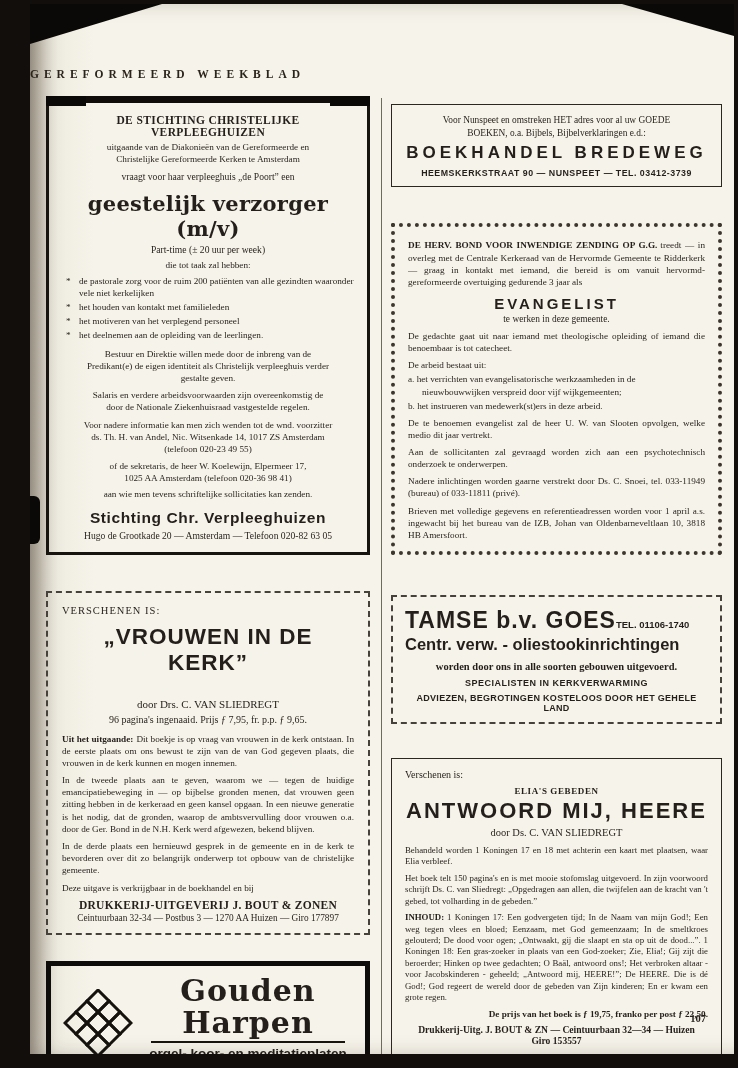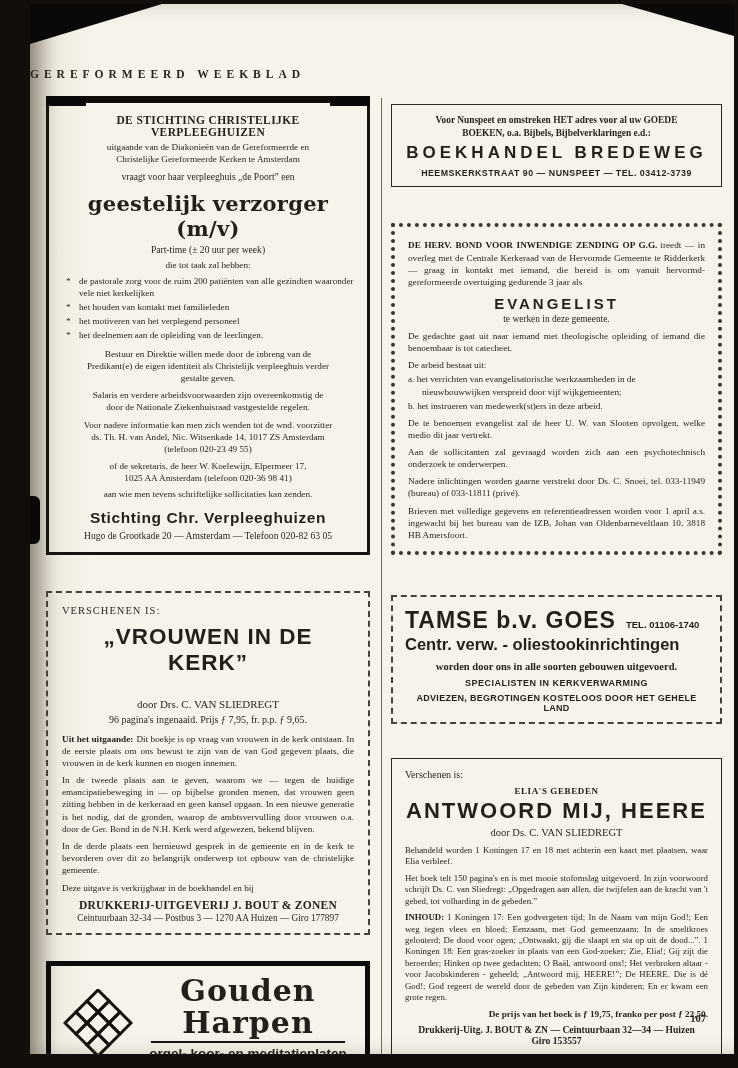--- a/index.html
+++ b/index.html
@@ -61,33 +61,33 @@
   .harpen-top { display:flex; align-items:center; gap:10px; padding:9px 12px 7px; }
   .harpen-logo { flex:none; }
   .harpen-right { flex:1; text-align:center; }
   .harpen-name { font-family:"DejaVu Serif",serif; font-weight:bold; font-size:30px; letter-spacing:1px; line-height:1.05; }
   .harpen-rule { border-top:2px solid #17130f; margin:3px 8px; }
   .harpen-line1 { font-family:"Liberation Sans",sans-serif; font-weight:bold; font-size:13.5px; }
   .harpen-line2 { font-family:"Liberation Sans",sans-serif; font-weight:bold; font-size:12.5px; margin-top:1px; }
 
   
   .ad-bredeweg { border:1.5px solid #2b261f; padding:9px 12px 8px; text-align:center; margin-top:8px; }
-  .bw-intro { font-size:9.4px; line-height:1.35;font-weight:bold; }
+  .bw-intro { font-size:9.4px; line-height:1.35; }
   .bw-name { font-family:"Liberation Sans",sans-serif; font-weight:bold; font-size:17px; letter-spacing:4px; margin-top:4px; }
   .bw-addr { font-family:"Liberation Sans",sans-serif; font-weight:bold; font-size:8.8px; letter-spacing:.5px; margin-top:5px; }
 
   
   .ad-evangelist { border:4px dotted #3c362e; padding:12px 13px 10px; margin-top:36px; }
   .ev-title { font-family:"Liberation Sans",sans-serif; font-weight:bold; font-size:15px; letter-spacing:3px; text-align:center; margin:7px 0 2px; }
   .ev-sub { text-align:center; font-size:9.4px; margin-bottom:6px; }
   .hang { padding-left:14px; text-indent:-14px; text-align:left; }
 
   
   .ad-tamse { border:2px dashed #46413a; padding:10px 12px 9px; margin-top:40px; }
-  .tamse-row { display:flex; align-items:baseline; gap:10px; }
+  .tamse-row { display:flex; align-items:baseline; }
   .tamse-name { font-family:"Liberation Sans",sans-serif; font-weight:bold; font-size:23px; letter-spacing:1px; }
   .tamse-tel { font-family:"Liberation Sans",sans-serif; font-weight:bold; font-size:9.5px; }
   .tamse-sub { font-family:"Liberation Sans",sans-serif; font-weight:bold; font-size:16.5px; margin-top:1px; }
   .tamse-l3 { text-align:center; font-weight:bold; font-size:10.5px; margin-top:7px; }
   .tamse-l4 { text-align:center; font-family:"Liberation Sans",sans-serif; font-weight:bold; font-size:9px; letter-spacing:.5px; margin-top:6px; }
   .tamse-l5 { text-align:center; font-family:"Liberation Sans",sans-serif; font-weight:bold; font-size:9px; letter-spacing:.3px; margin-top:5px; }
 
   
   .ad-antwoord { border:1.5px solid #2b261f; padding:10px 13px 9px; margin-top:34px; }
   .aw-label { font-size:10px; margin-bottom:6px; }

